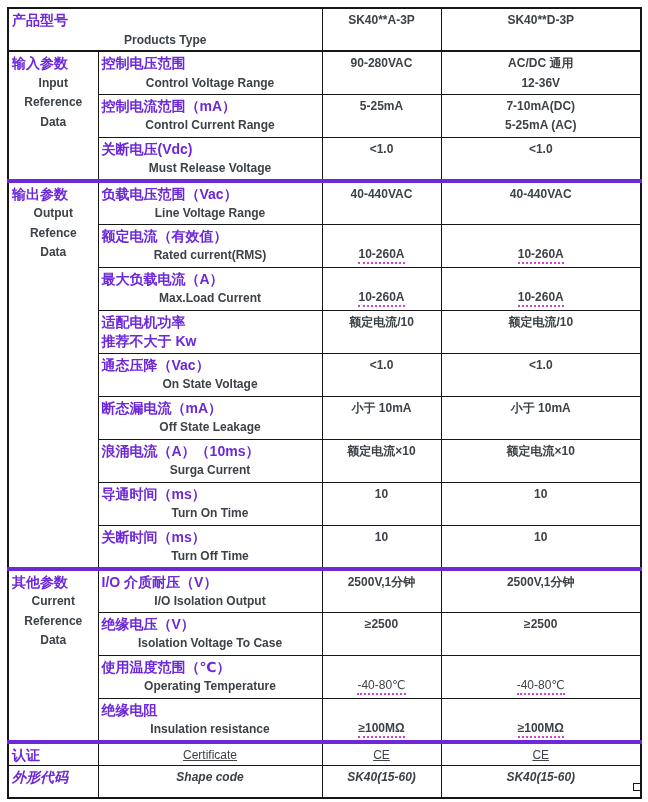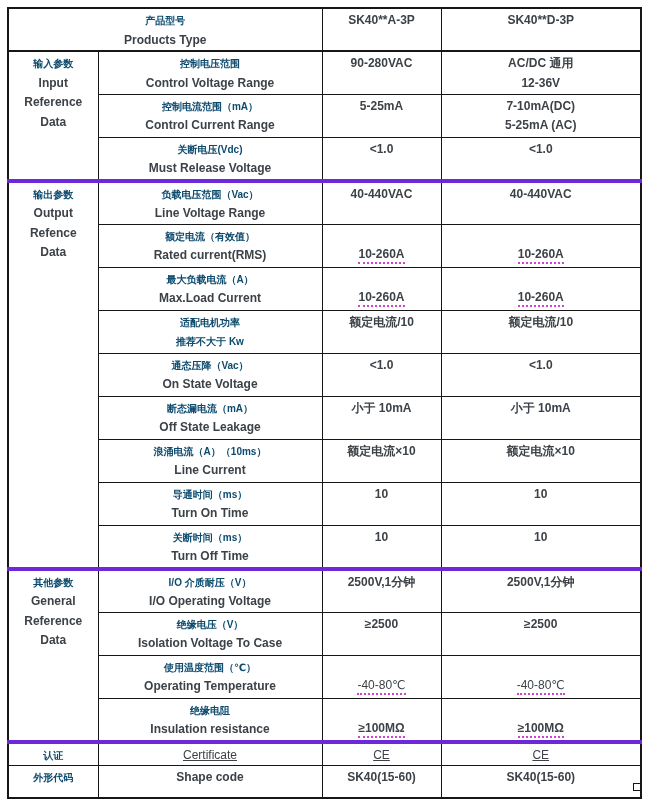--- a/index.html
+++ b/index.html
@@ -15,26 +15,26 @@
   }
   td{
     border:1px solid #161616;
     vertical-align:top;
     padding:2px 3px 0 3px;
     overflow:hidden;
   }
   tr.hdr{height:38px;}
   tr.r{height:43px;padding-left:16px;}
   tr.cert-row{height:20px;}
-  tr.shape-row{height:32px;}
+  tr.shape-row{height:32px;font-style:italic;}
   tr.sec td{border-top:4px solid #6d28d9;}
   tr.hdr td{border-bottom:2px solid #161616;}
   .zh{
-    font-weight:bold;color:#0c4a6e;font-size:10px;line-height:19.5px;
-    text-align:center;white-space:nowrap;
+    font-weight:bold;color:#6d28d9;font-size:14px;line-height:19.5px;
+    white-space:nowrap;
   }
   .en,.v{
     font-weight:bold;color:#3c4247;font-size:12px;line-height:19.5px;
     text-align:center;white-space:nowrap;
   }
   .reg{font-weight:normal;text-decoration:underline;}
   .squig{
     display:inline-block;
     border-bottom:2px dotted #cf44cf;
     line-height:15px;
@@ -190,21 +190,21 @@
     <td>
       <div class="v">小于 10mA</div>
     </td>
     <td>
       <div class="v">小于 10mA</div>
     </td>
   </tr>
   <tr class="r">
     <td>
       <div class="zh">浪涌电流（A）（10ms）</div>
-      <div class="en">Line Current</div>
+      <div class="en">Surga Current</div>
     </td>
     <td>
       <div class="v">额定电流×10</div>
     </td>
     <td>
       <div class="v">额定电流×10</div>
     </td>
   </tr>
   <tr class="r">
     <td>
@@ -227,27 +227,27 @@
       <div class="v">10</div>
     </td>
     <td>
       <div class="v">10</div>
     </td>
   </tr>
 
   <tr class="r sec">
     <td rowspan="4" class="cat">
       <div class="zh">其他参数</div>
-      <div class="en">General</div>
+      <div class="en">Current</div>
       <div class="en">Reference</div>
       <div class="en">Data</div>
     </td>
     <td>
       <div class="zh">I/O 介质耐压（V）</div>
-      <div class="en">I/O Operating Voltage</div>
+      <div class="en">I/O Isolation Output</div>
     </td>
     <td>
       <div class="v">2500V,1分钟</div>
     </td>
     <td>
       <div class="v">2500V,1分钟</div>
     </td>
   </tr>
   <tr class="r">
     <td>

